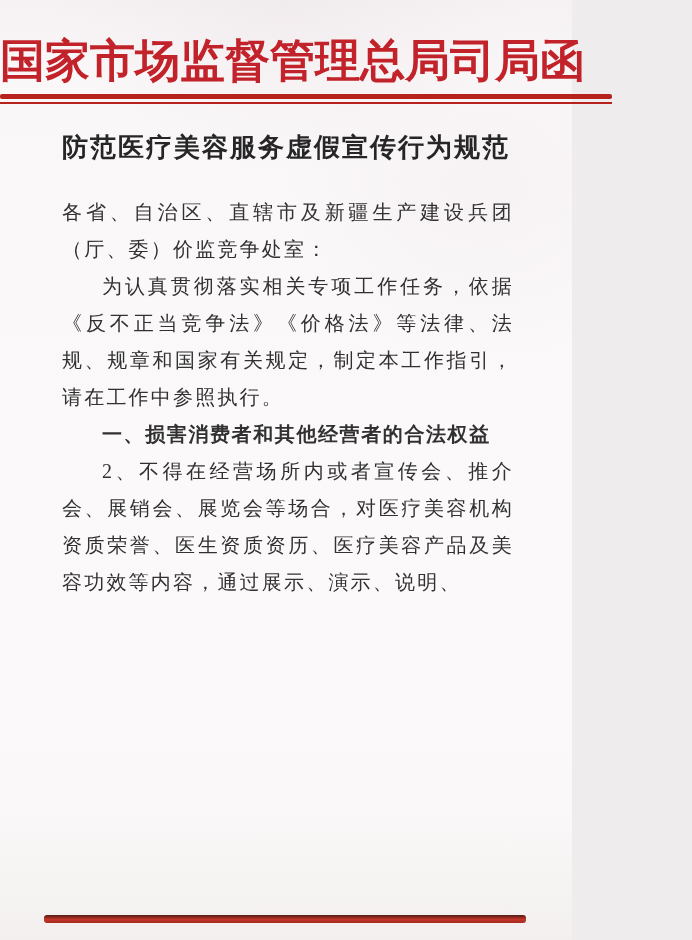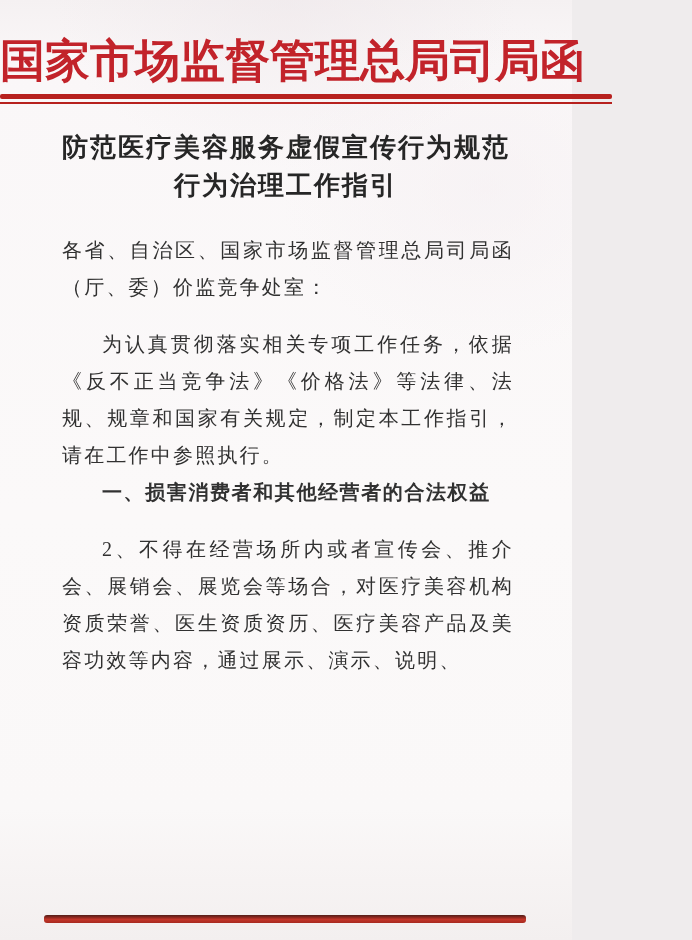--- a/index.html
+++ b/index.html
@@ -33,21 +33,21 @@
   }
 
   
   .content {
     margin: 27px 58px 0 62px;
     font-size: 20px; line-height: 37px; color: #313131;
     text-align: justify; text-justify: inter-ideograph; letter-spacing: 2.2px;
   }
   .content p { margin: 0; }
   .content p.indent { text-indent: 2em; }
-  .content p.gap { margin-top: 20px; }
+  .content p.gap { margin-top: 0; }
   .content p.heading {
     font-weight: 700; text-indent: 2em;
     font-family: "Liberation Sans", "DejaVu Sans", sans-serif;
     letter-spacing: 1.6px;
   }
 
   
   .footer-rule {
     position: absolute; left: 44px; right: 46px; bottom: 17px; height: 8px;
     border-radius: 3px;
@@ -71,25 +71,24 @@
 
   <div class="letterhead">国家市场监督管理总局司局函</div>
 
   <div class="rules">
     <div class="rule-thick"></div>
     <div class="rule-thin"></div>
   </div>
 
   <div class="doc-title">
     <div>防范医疗美容服务虚假宣传行为规范</div>
-    <div>行为治理工作指引</div>
   </div>
 
   <div class="content">
-    <p>各省、自治区、国家市场监督管理总局司局函（厅、委）价监竞争处室：</p>
+    <p>各省、自治区、直辖市及新疆生产建设兵团（厅、委）价监竞争处室：</p>
 
     <p class="indent gap">为认真贯彻落实相关专项工作任务，依据《反不正当竞争法》《价格法》等法律、法规、规章和国家有关规定，制定本工作指引，请在工作中参照执行。</p>
 
     <p class="heading">一、损害消费者和其他经营者的合法权益</p>
 
 
 
     <p class="indent gap">2、不得在经营场所内或者宣传会、推介会、展销会、展览会等场合，对医疗美容机构资质荣誉、医生资质资历、医疗美容产品及美容功效等内容，通过展示、演示、说明、</p>
   </div>
 

